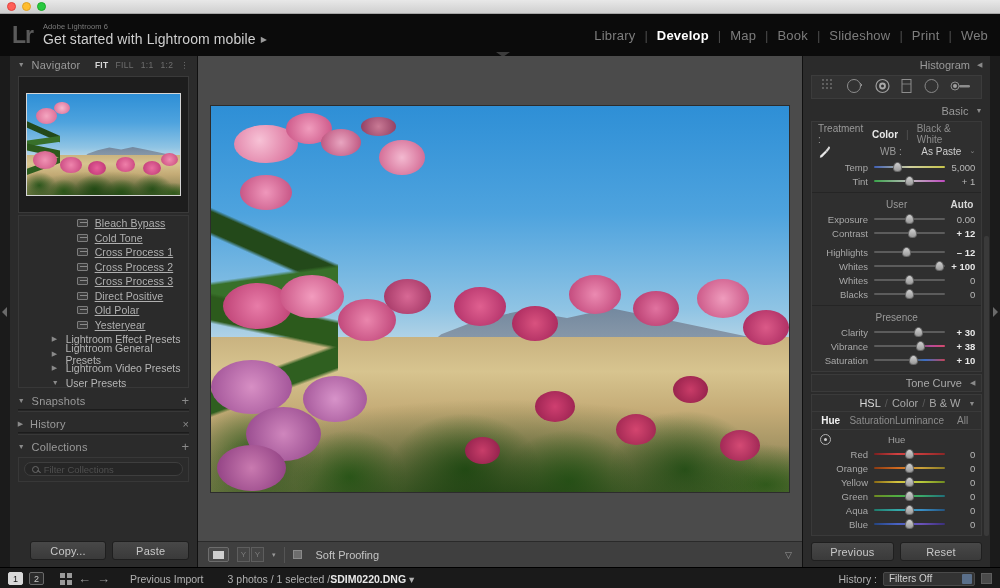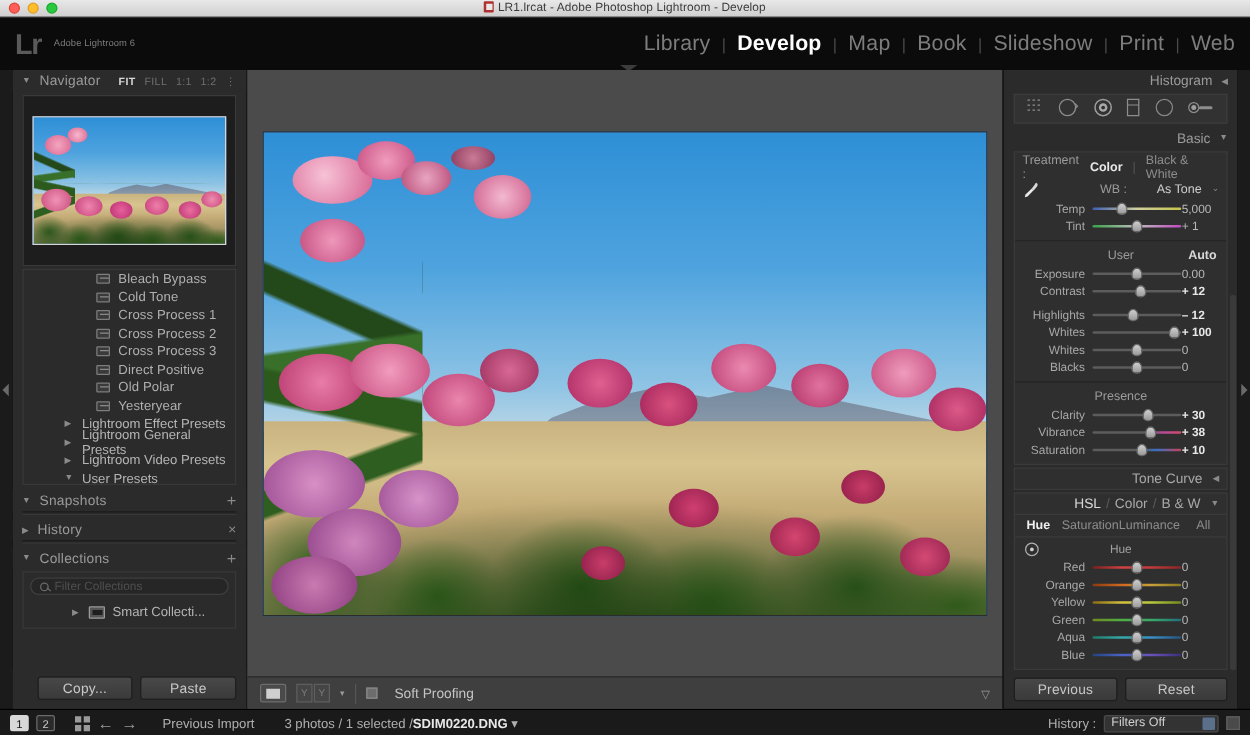--- a/index.html
+++ b/index.html
@@ -55,21 +55,21 @@
   }
   .identity { margin-left: 10px; line-height: 1.15; }
   .identity .sub { font-size: 7.5px; color: #7d7d7d; letter-spacing: 0.1px; }
   .identity .main { font-size: 14px; color: #cfcfcf; letter-spacing: 0.1px; }
   .identity .main .arrow { font-size: 8px; color: #9a9a9a; margin-left: 5px; vertical-align: 2px;}
   .modules {
     margin-left: auto; display: flex; align-items: center;
     padding-right: 3px; gap: 0px;
   }
   .module {
-    font-size: 17px; color: #7d7d7d; padding: 0 9px;
+    font-size: 13px; color: #7d7d7d; padding: 0 9px;
     letter-spacing: 0.2px; cursor: default;
   }
   .module.active { color: #ffffff; font-weight: bold; }
   .msep { color: #4a4a4a; font-size: 13px; }
   .tri-top {
     position: absolute; left: 496px; bottom: -1px;
     width: 0; height: 0; border-left: 7px solid transparent;
     border-right: 7px solid transparent; border-top: 5px solid #3c3c3c;
   }
 
@@ -153,21 +153,21 @@
     background: radial-gradient(ellipse 60% 100% at 50% 120%, rgba(20,55,12,.85), rgba(25,60,15,.25) 70%, transparent 100%);
   }
 
   .presets-box {
     margin: 2px 8px 0 8px; background: #2b2b2b;
     border: 1px solid #383838; flex: none; height: 173px; overflow: hidden;
     position: relative;
   }
   .preset-item {
     display:flex; align-items:center; height:14.5px; padding-left: 58px;
-    font-size: 10.5px; color: #b0b0b0; letter-spacing: 0.1px;
+    font-size: 10.5px; color: #b0b0b0; letter-spacing: 0.1px; text-decoration: underline;
   }
   .preset-item .picon {
     width: 11px; height: 8px; border: 1px solid #7d7d7d; border-radius:1px;
     margin-right: 7px; position: relative; flex:none;
     background: #3a3a3a;
   }
   .preset-item .picon::after {
     content:''; position:absolute; left:2px; top:2px; width:7px; height:1px; background:#8a8a8a;
   }
   .preset-group {
@@ -298,21 +298,21 @@
   }
   .sl-label { width: 56px; text-align:right; color:#a8a8a8; padding-right:6px; flex:none; }
   .sl-track-wrap { flex:1; position:relative; height:12px; display:flex; align-items:center; }
   .sl-track { position:absolute; left:0; right:0; height:2px; background:#5c5c5c; border-radius:1px; }
   .sl-thumb {
     position:absolute; width:9px; height:10px; margin-left:-4.5px;
     background: linear-gradient(to bottom,#cfcfcf,#9a9a9a);
     border-radius: 50% 50% 45% 45% / 60% 60% 40% 40%;
     border:1px solid #6a6a6a;
   }
-  .sl-val { width: 30px; text-align:left; color:#b8b8b8; flex:none; font-size:9.5px;}
+  .sl-val { width: 30px; text-align:right; color:#b8b8b8; flex:none; font-size:9.5px;}
   .sl-val.bold { color:#e8e8e8; font-weight:bold; }
 
   .sec-title {
     text-align:center; font-size:10px; color:#9a9a9a; height:15px;
     line-height:15px; position:relative;
   }
   .sec-title .auto {
     position:absolute; right:8px; top:0; color:#d8d8d8; font-weight:bold;
   }
   .rp-divider { height:1px; background:#252525; margin: 4px 0; }
@@ -397,29 +397,27 @@
 </style>
 </head>
 <body>
 
 <div class="titlebar">
   <div class="traffic">
     <span class="dot red"></span>
     <span class="dot yellow"></span>
     <span class="dot green"></span>
   </div>
-  <div class="title-text">
-    <span class="title-icon"></span><span>LR1.lrcat - Adobe Photoshop Lightroom - Develop</span>
-  </div>
 </div>
 
 <div class="topbar">
   <div class="lr-logo">Lr</div>
   <div class="identity">
     <div class="sub">Adobe Lightroom 6</div>
+    <div class="main"><span>Get started with Lightroom mobile</span><span class="arrow">▶</span></div>
   </div>
   <div class="modules">
     <span class="module">Library</span>
       <span class="msep">|</span>
     <span class="module active">Develop</span>
       <span class="msep">|</span>
     <span class="module">Map</span>
       <span class="msep">|</span>
     <span class="module">Book</span>
       <span class="msep">|</span>
@@ -539,25 +537,20 @@
     <div class="panel-head" style="margin-top:3px;">
       <span class="tw">▼</span>
       <span class="ptitle">Collections</span>
       <span class="plus">+</span>
     </div>
 
     <div class="coll-box">
       <div class="search-pill">
         <span class="mag"></span>
         <span>Filter Collections</span>
-      </div>
-      <div class="coll-row">
-        <span class="gtw">▶</span>
-        <span class="coll-icon"></span>
-        <span>Smart Collecti...</span>
       </div>
     </div>
 
     <div class="cp-buttons">
       <div class="btn">Copy...</div>
       <div class="btn">Paste</div>
     </div>
   </div>
 
   <div class="center">
@@ -680,21 +673,21 @@
       </div>
 
       <div class="wb-row">
         <span class="eyedrop">
           <svg width="14" height="16" viewBox="0 0 14 16">
               <path d="M11 2.2a2 2 0 0 1 .6 2.9L9 8.3l-1.6-1.6 2.6-3.3a2 2 0 0 1 1-1.2z" fill="#d8d8d8"></path>
               <path d="M7.4 6.7L8.9 8.2 4 13.2l-2.2.6.6-2.2z" fill="#e8e8e8"></path>
             </svg>
         </span>
         <span class="lbl2">WB :</span>
-        <span class="val2">As Tone</span>
+        <span class="val2">As Paste</span>
         <span class="car">⌄</span>
       </div>
 
       <div class="slider-row">
         <span class="sl-label">Temp</span>
         <span class="sl-track-wrap">
           <span class="sl-track" style="background:linear-gradient(to right,#3f5fb5,#cfcfa0,#c7c44a);"></span>
           <span class="sl-thumb" style="left:33%;"></span>
         </span>
         <span class="sl-val">5,000</span>

